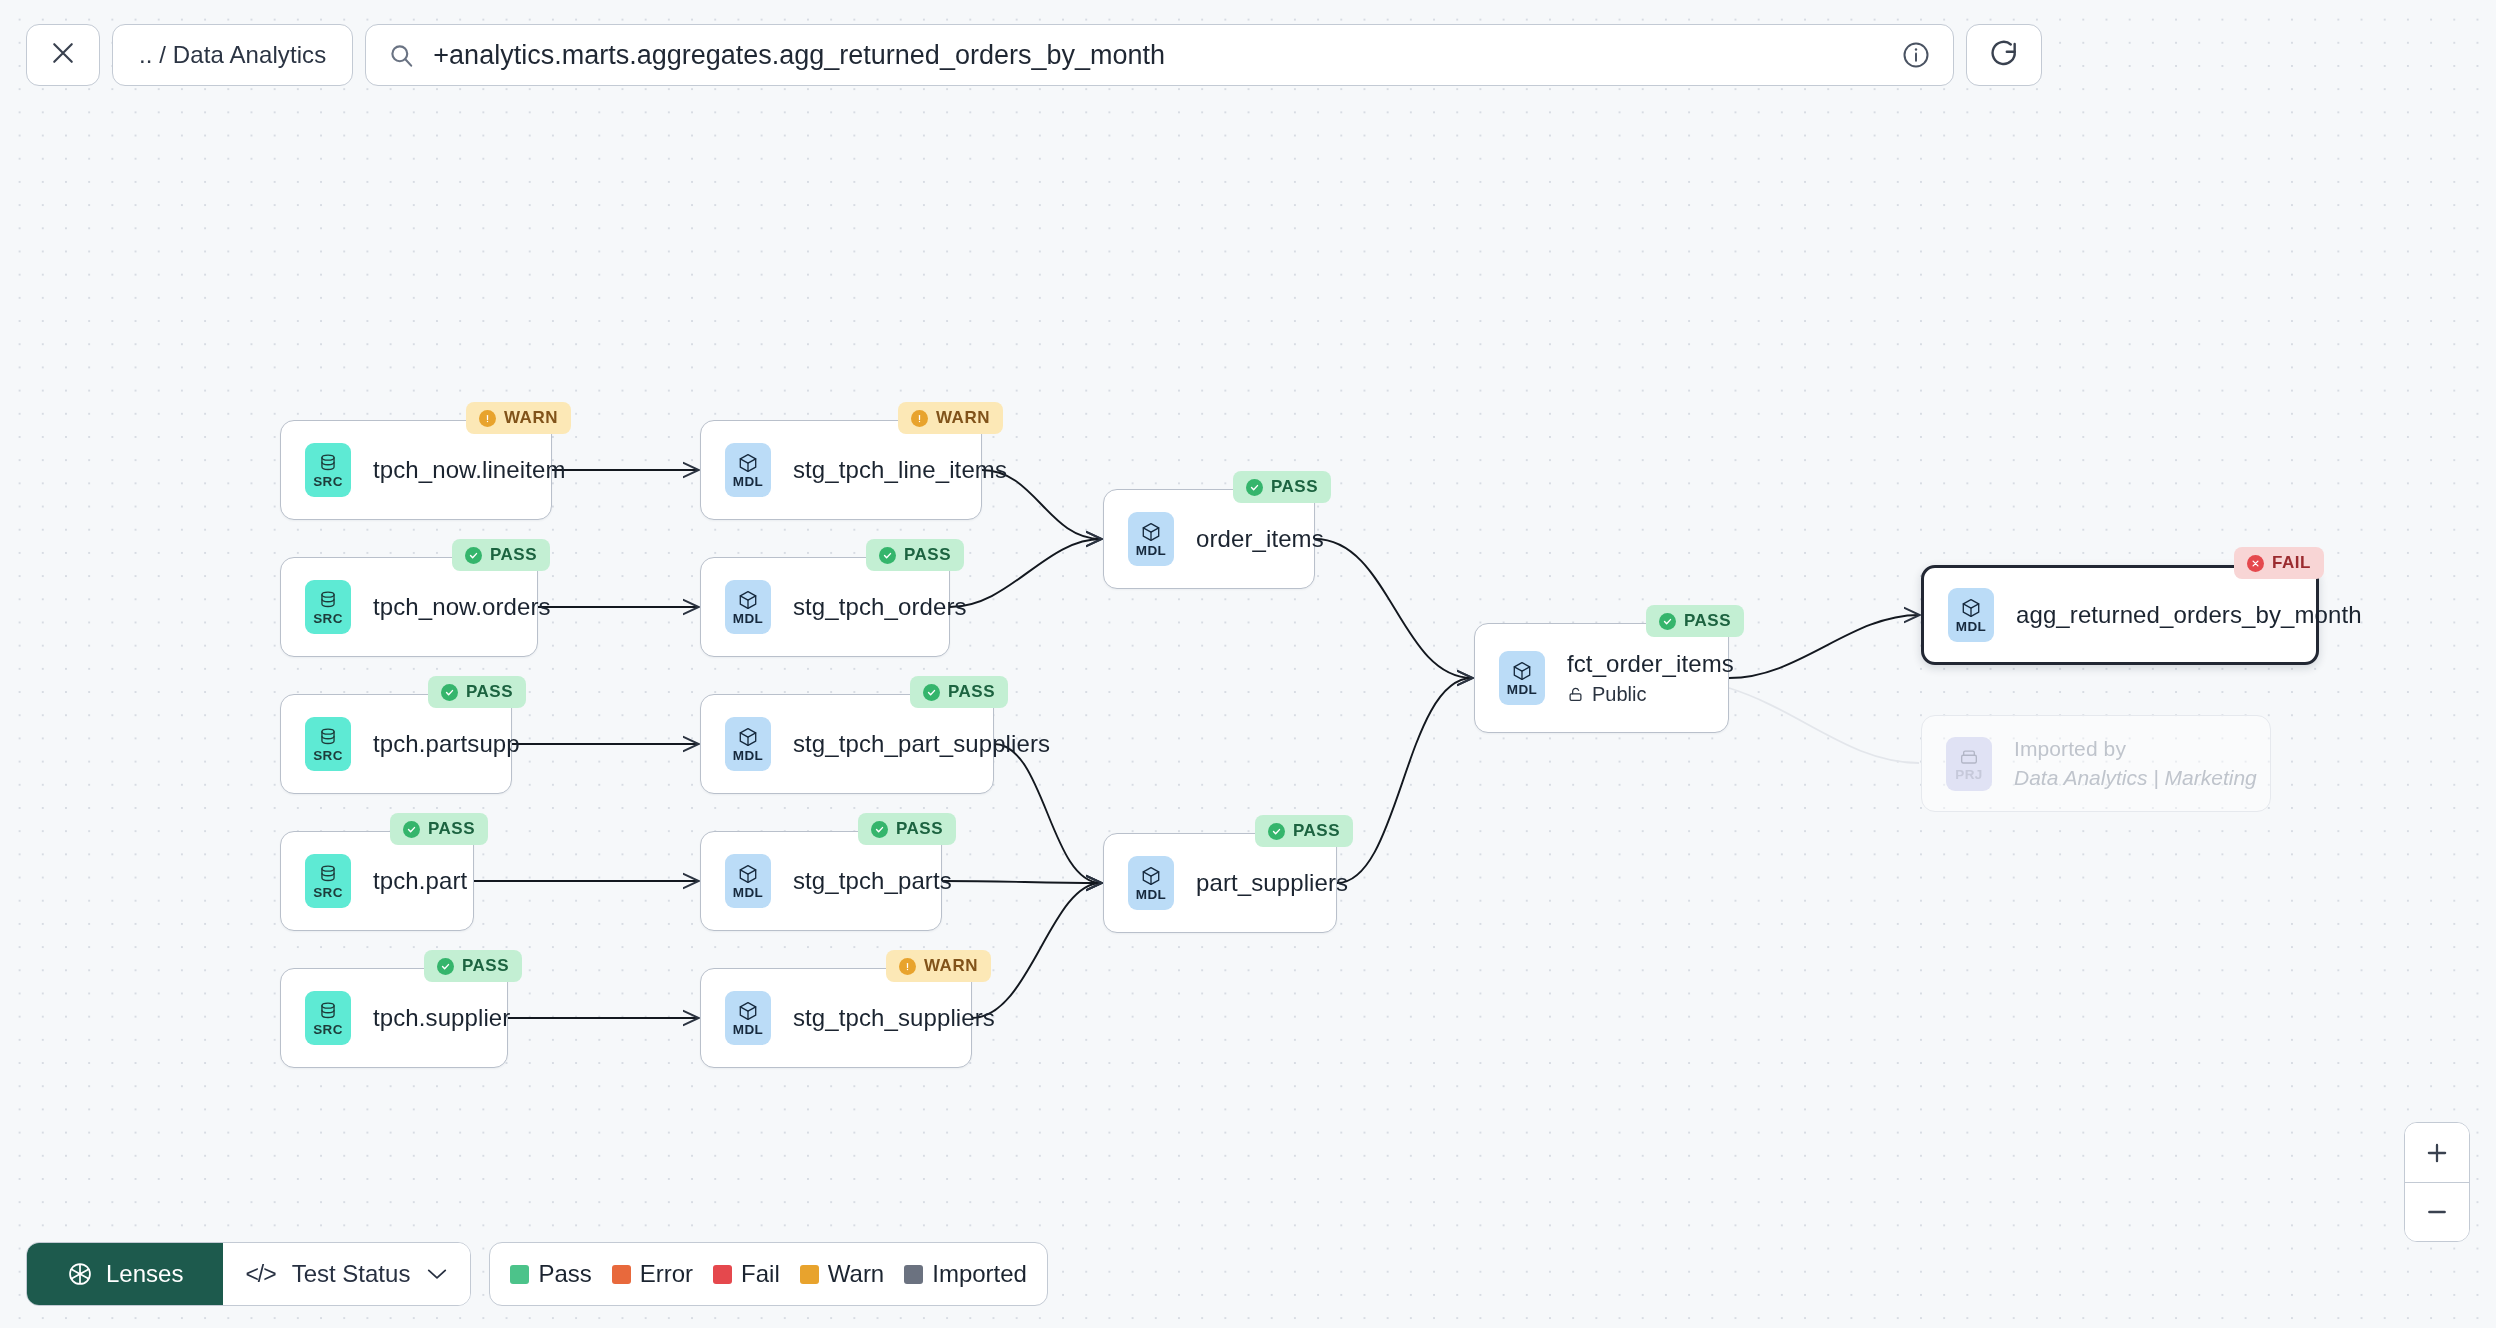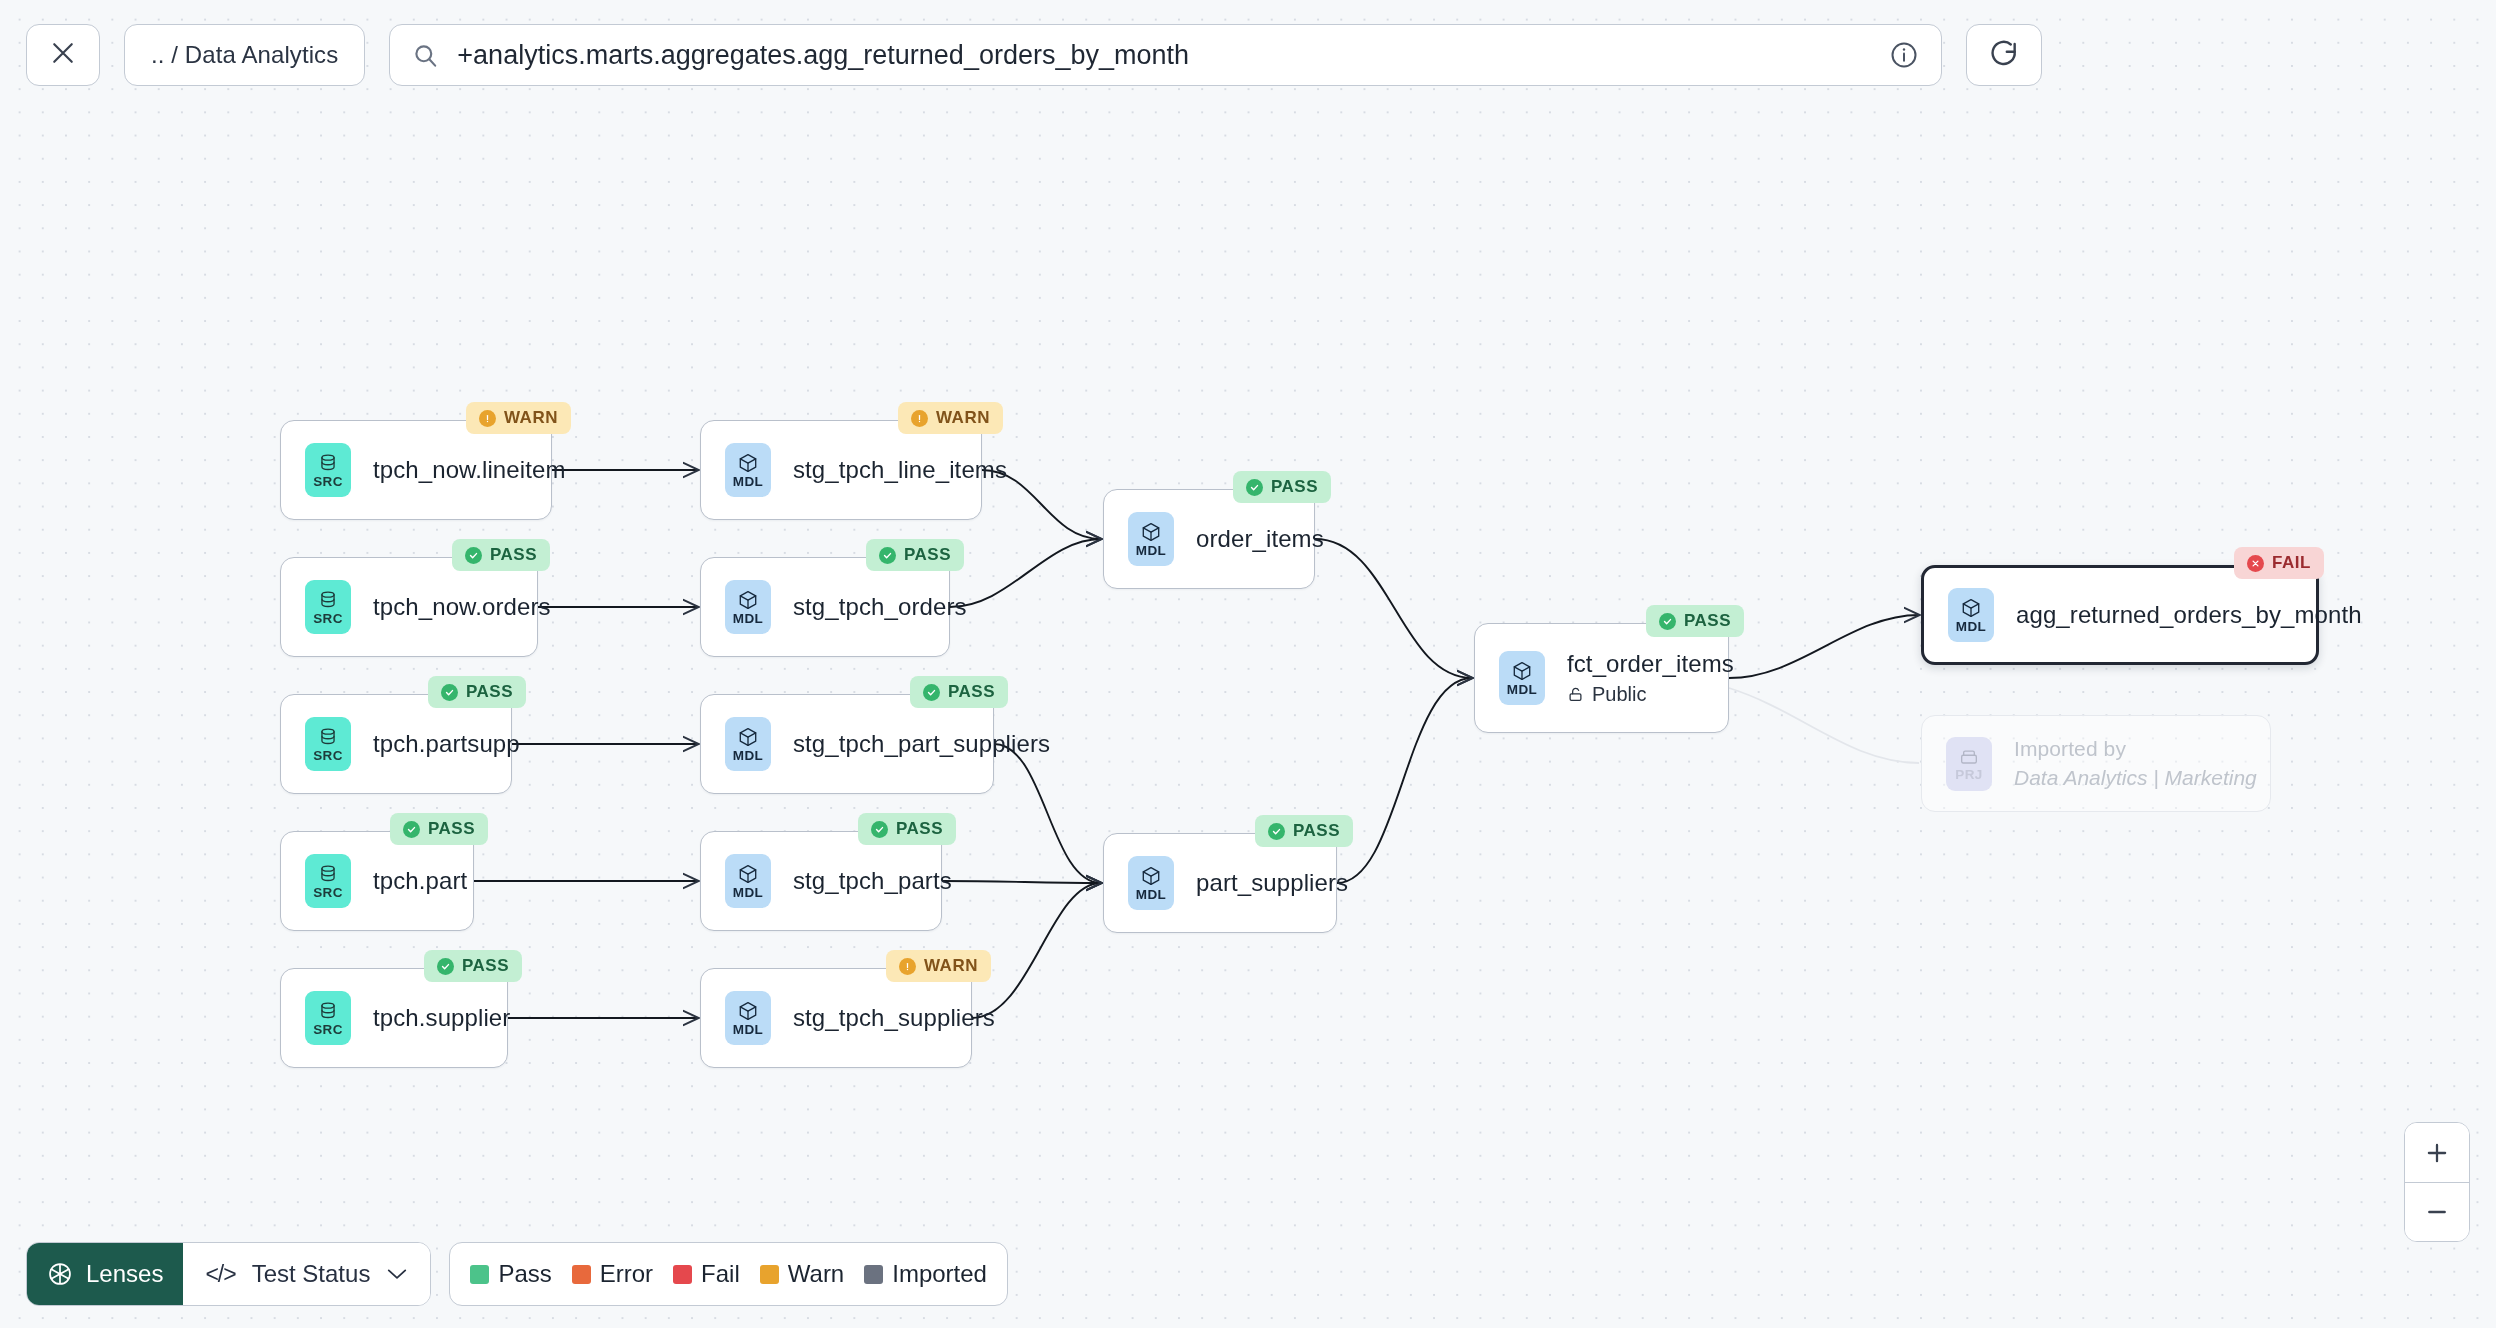--- a/index.html
+++ b/index.html
@@ -24,21 +24,21 @@
   }
 
   
   .topbar {
     position: absolute;
     top: 0; left: 0;
     width: 2068px;
     height: 110px;
     display: flex;
     align-items: center;
-    gap: 24px;
+    gap: 12px;
     padding: 0 26px;
     z-index: 40;
   }
 
   .tb-btn {
     background: #ffffff;
     border: 1.6px solid #C3CAD4;
     border-radius: 13px;
     height: 62px;
     display: flex;
@@ -221,21 +221,21 @@
     border: 1.6px solid #C3CAD4;
     overflow: hidden;
     background: #fff;
   }
   .lenses-btn {
     background: #1D5A4D;
     color: #ffffff;
     display: flex;
     align-items: center;
     gap: 13px;
-    padding: 0 20px;
+    padding: 0 40px;
     font-size: 24px;
     cursor: pointer;
   }
   .lenses-btn svg { width: 26px; height: 26px; display: block; }
   .teststatus-btn {
     background: #ffffff;
     color: #273041;
     display: flex;
     align-items: center;
     gap: 16px;

